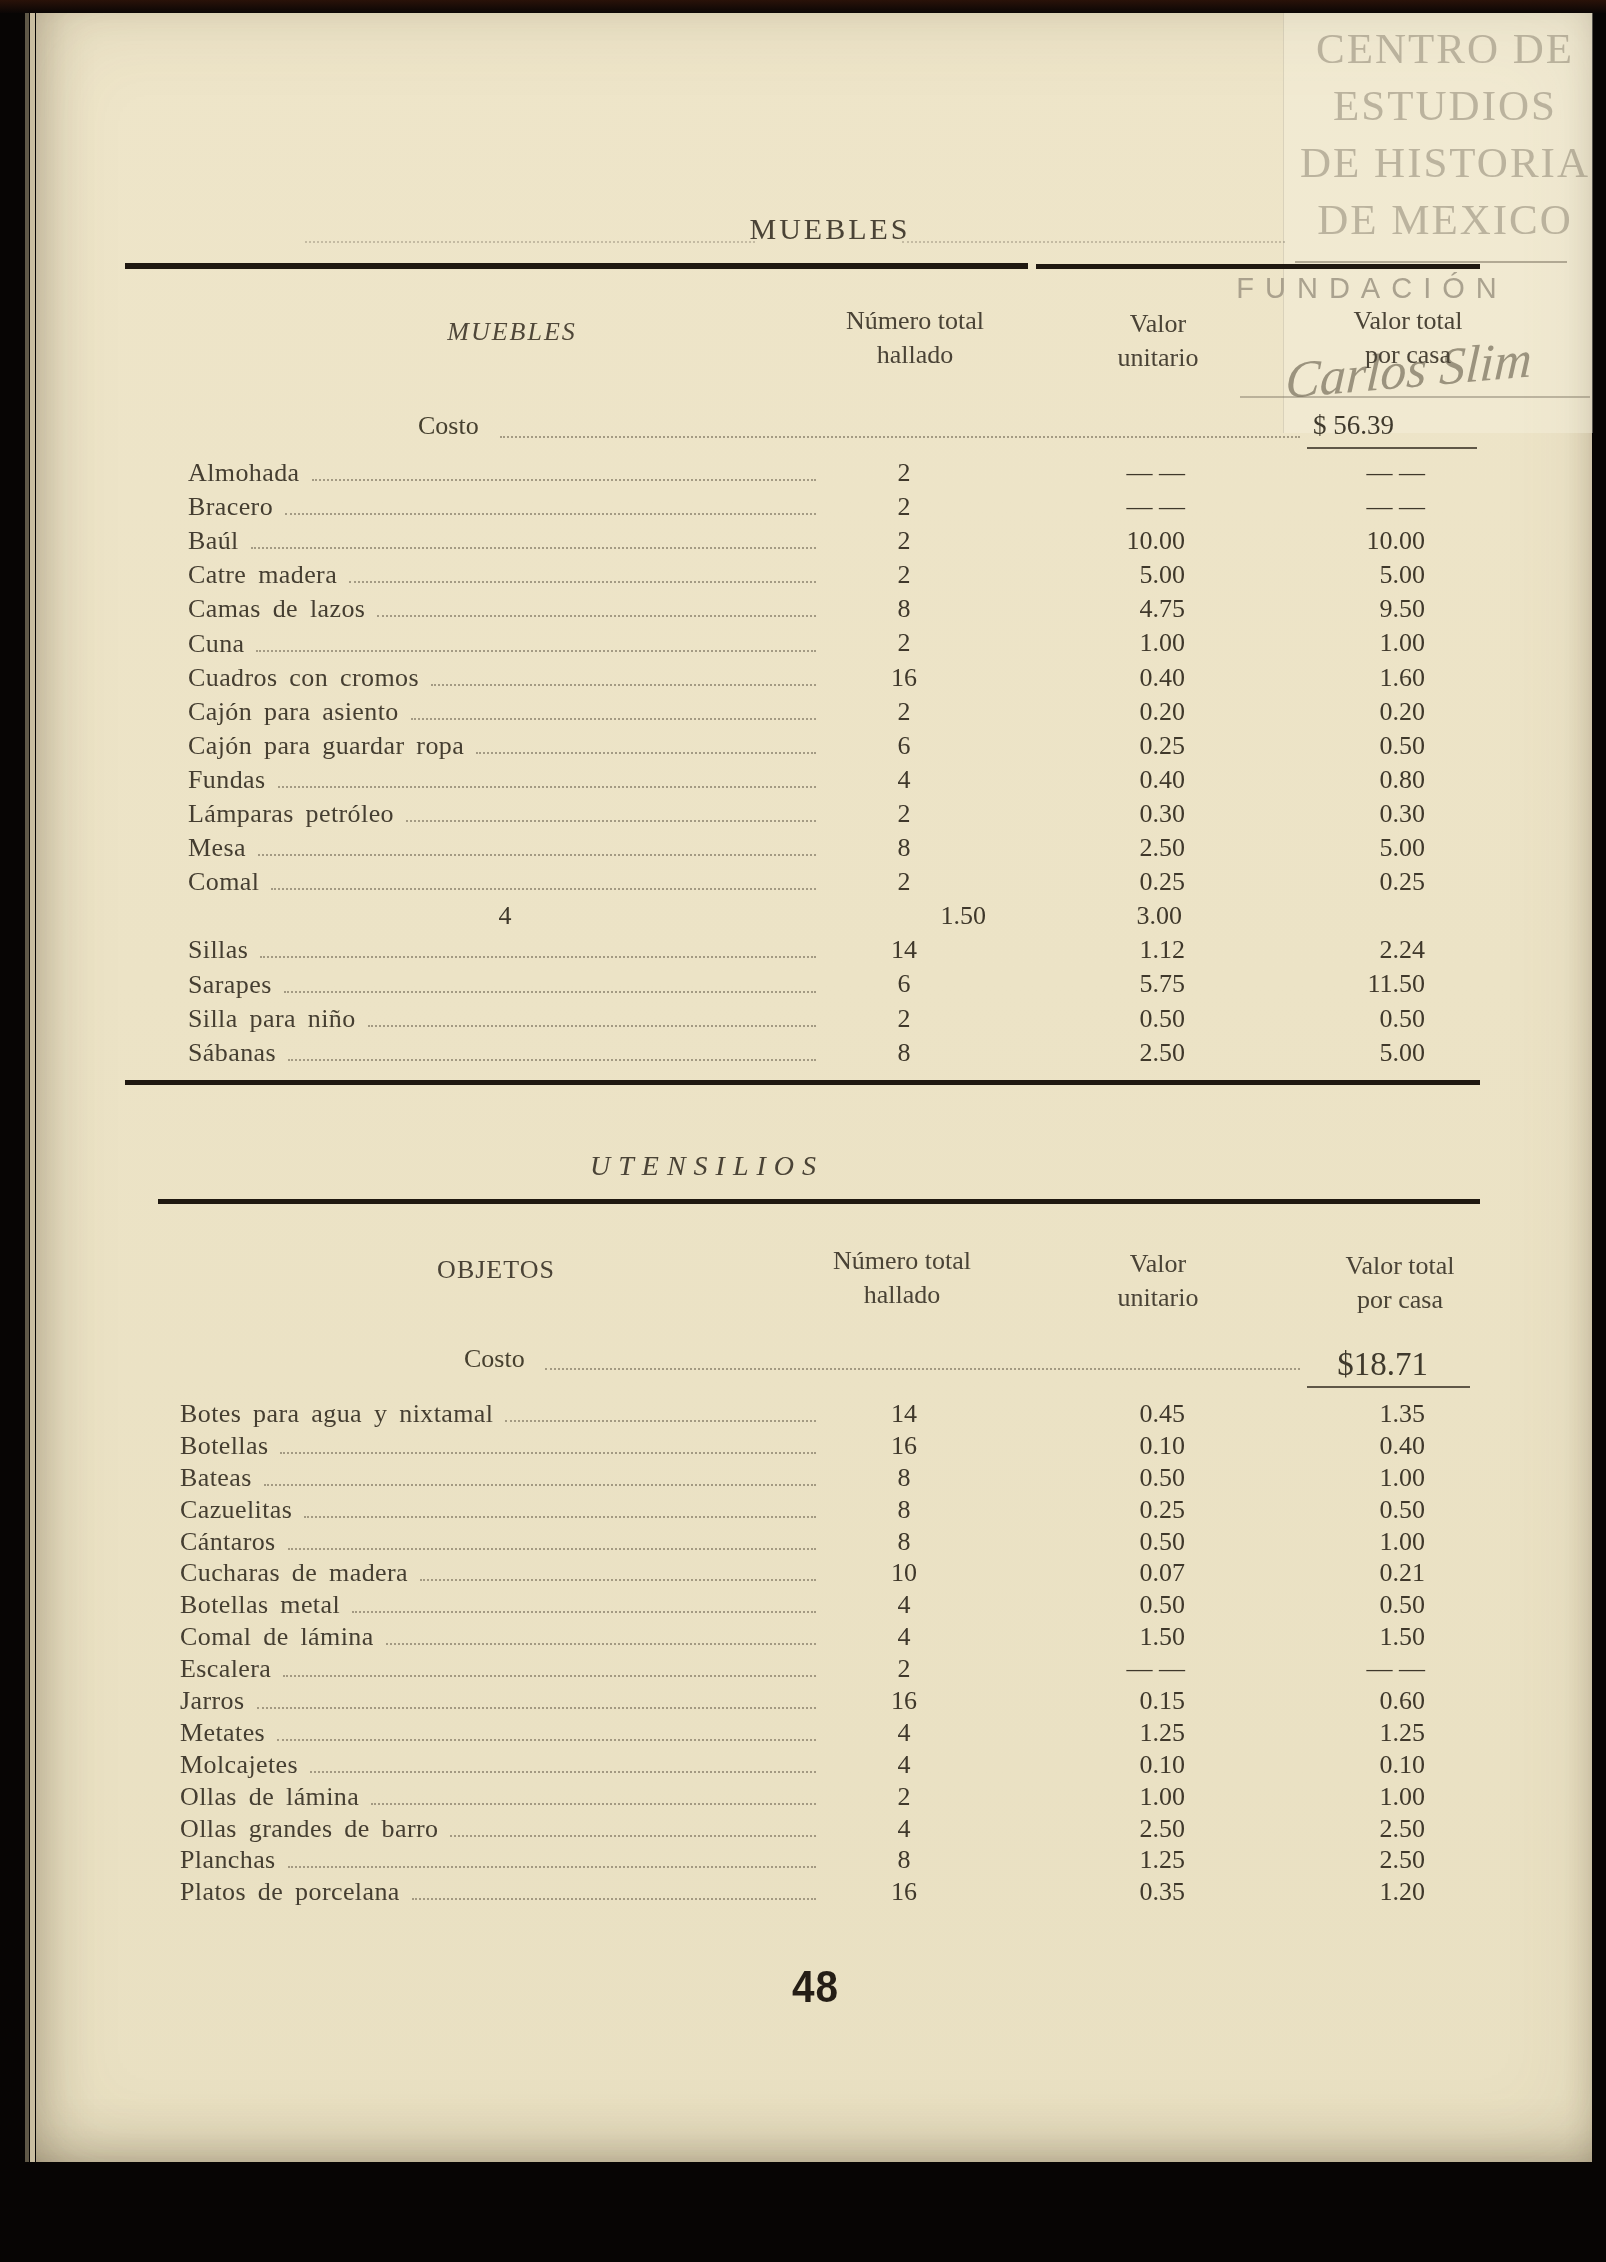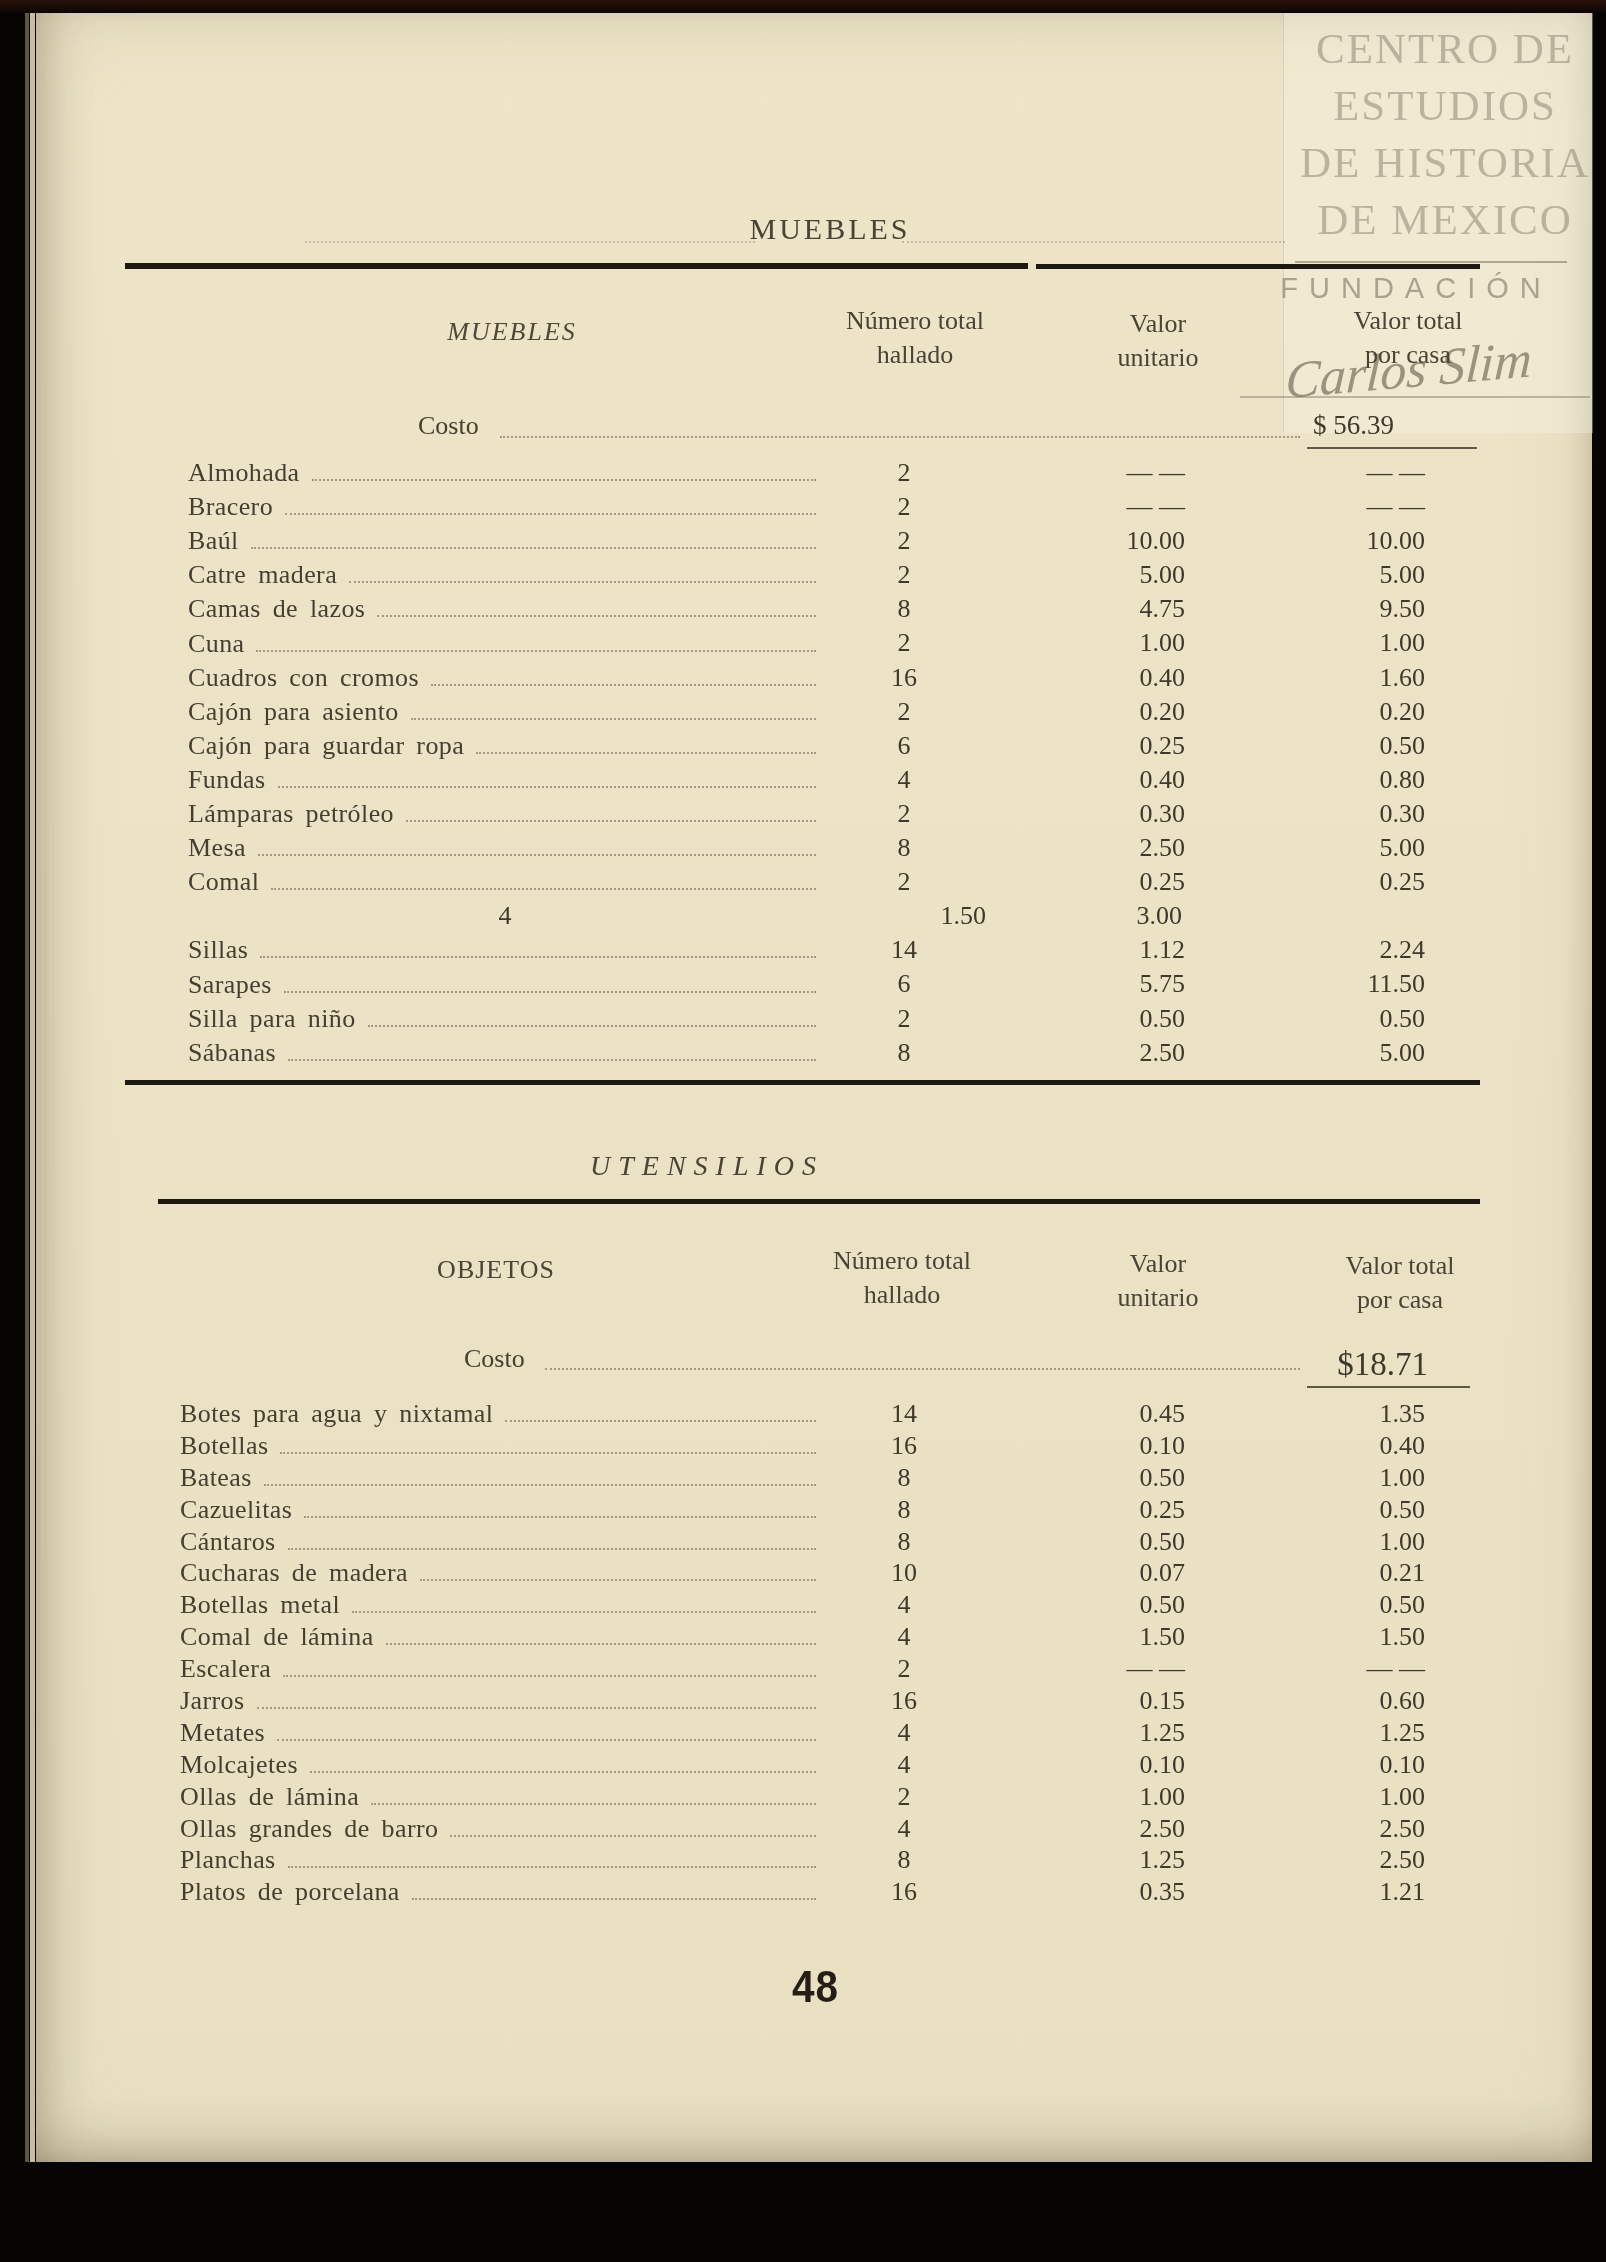--- a/index.html
+++ b/index.html
@@ -14,21 +14,21 @@
                     inset 0 -35px 55px -30px rgba(70,55,35,.30);}
   .sliver1{position:absolute;left:25px;top:13px;width:4px;height:2149px;background:#6f6754;opacity:.85;}
   .sliver2{position:absolute;left:30px;top:13px;width:5px;height:2149px;background:#c8bda0;}
   .topstrip{position:absolute;left:0;top:0;width:1606px;height:13px;
             background:linear-gradient(180deg,#2a1209,#0a0605);}
   .wm-overlay{position:absolute;left:1283px;top:13px;width:309px;height:420px;
               background:rgba(250,245,231,.32);border-left:1px solid rgba(110,100,84,.18);}
   .wm-lines{position:absolute;left:1280px;top:20px;width:330px;text-align:center;}
   .wm-line{font-size:43px;line-height:57px;letter-spacing:2px;color:rgba(148,140,120,.58);}
   .wm-rule-a{position:absolute;left:1295px;top:261px;width:272px;height:2px;background:rgba(125,116,98,.55);}
-  .wm-foundation{position:absolute;left:1266px;top:272px;width:300px;text-align:center;
+  .wm-foundation{position:absolute;left:1222px;top:272px;width:300px;text-align:center;
                  font-family:"Liberation Sans",sans-serif;font-size:29px;letter-spacing:11px;
                  color:rgba(152,144,126,.8);}
   .wm-signature{position:absolute;left:1285px;top:336px;width:340px;
                 font-style:italic;font-size:52px;color:rgba(122,113,94,.72);
                 transform:rotate(-5deg) skewX(-8deg);white-space:nowrap;}
   .wm-rule-b{position:absolute;left:1240px;top:396px;width:350px;height:2px;background:rgba(125,116,98,.45);}
 
   .sec-title{font-size:30px;letter-spacing:3px;color:#4a4336;text-align:center;}
   .dotflank{border-bottom:2px dotted rgba(110,100,84,.32);height:1px;}
   .hrule{background:#1f1810;}
@@ -424,18 +424,18 @@
       <div class="c-unit">1.25</div>
       <div class="c-total">2.50</div>
     </div>
       <div class="t-row" style="">
       <div class="lbl">
         <span class="txt">Platos de porcelana</span>
         <span class="leader"></span>
       </div>
       <div class="c-num">16</div>
       <div class="c-unit">0.35</div>
-      <div class="c-total">1.21</div>
+      <div class="c-total">1.20</div>
     </div>
     </div>
 
   <div class="pagenum">48</div>
 </div>
 
 </body></html>

